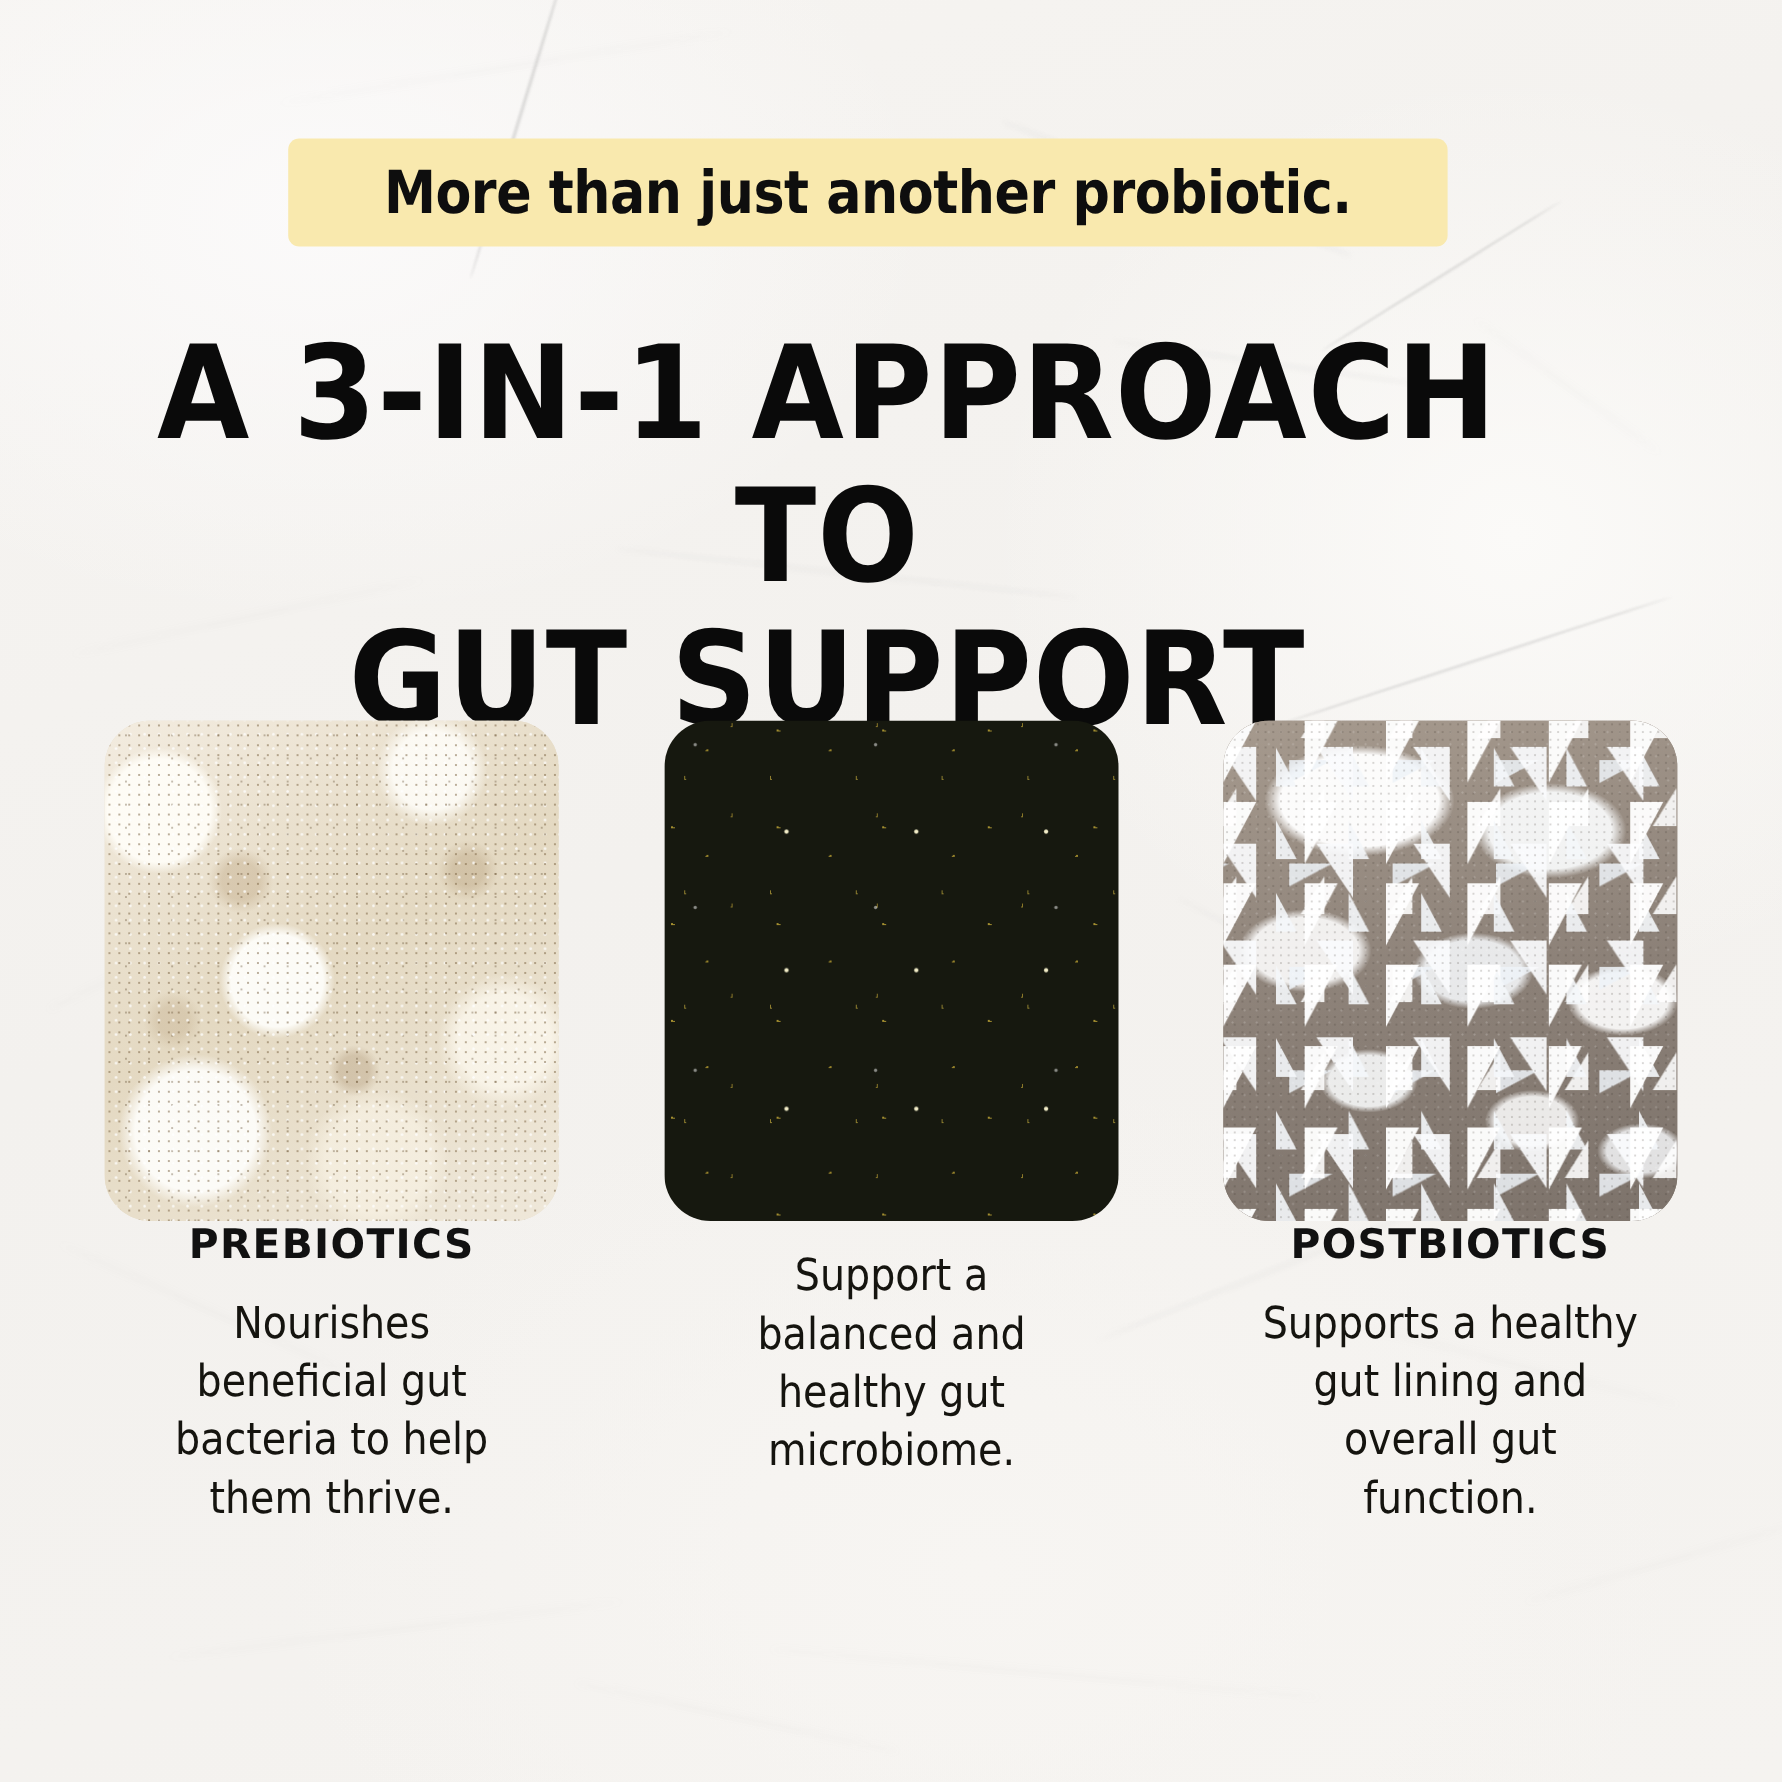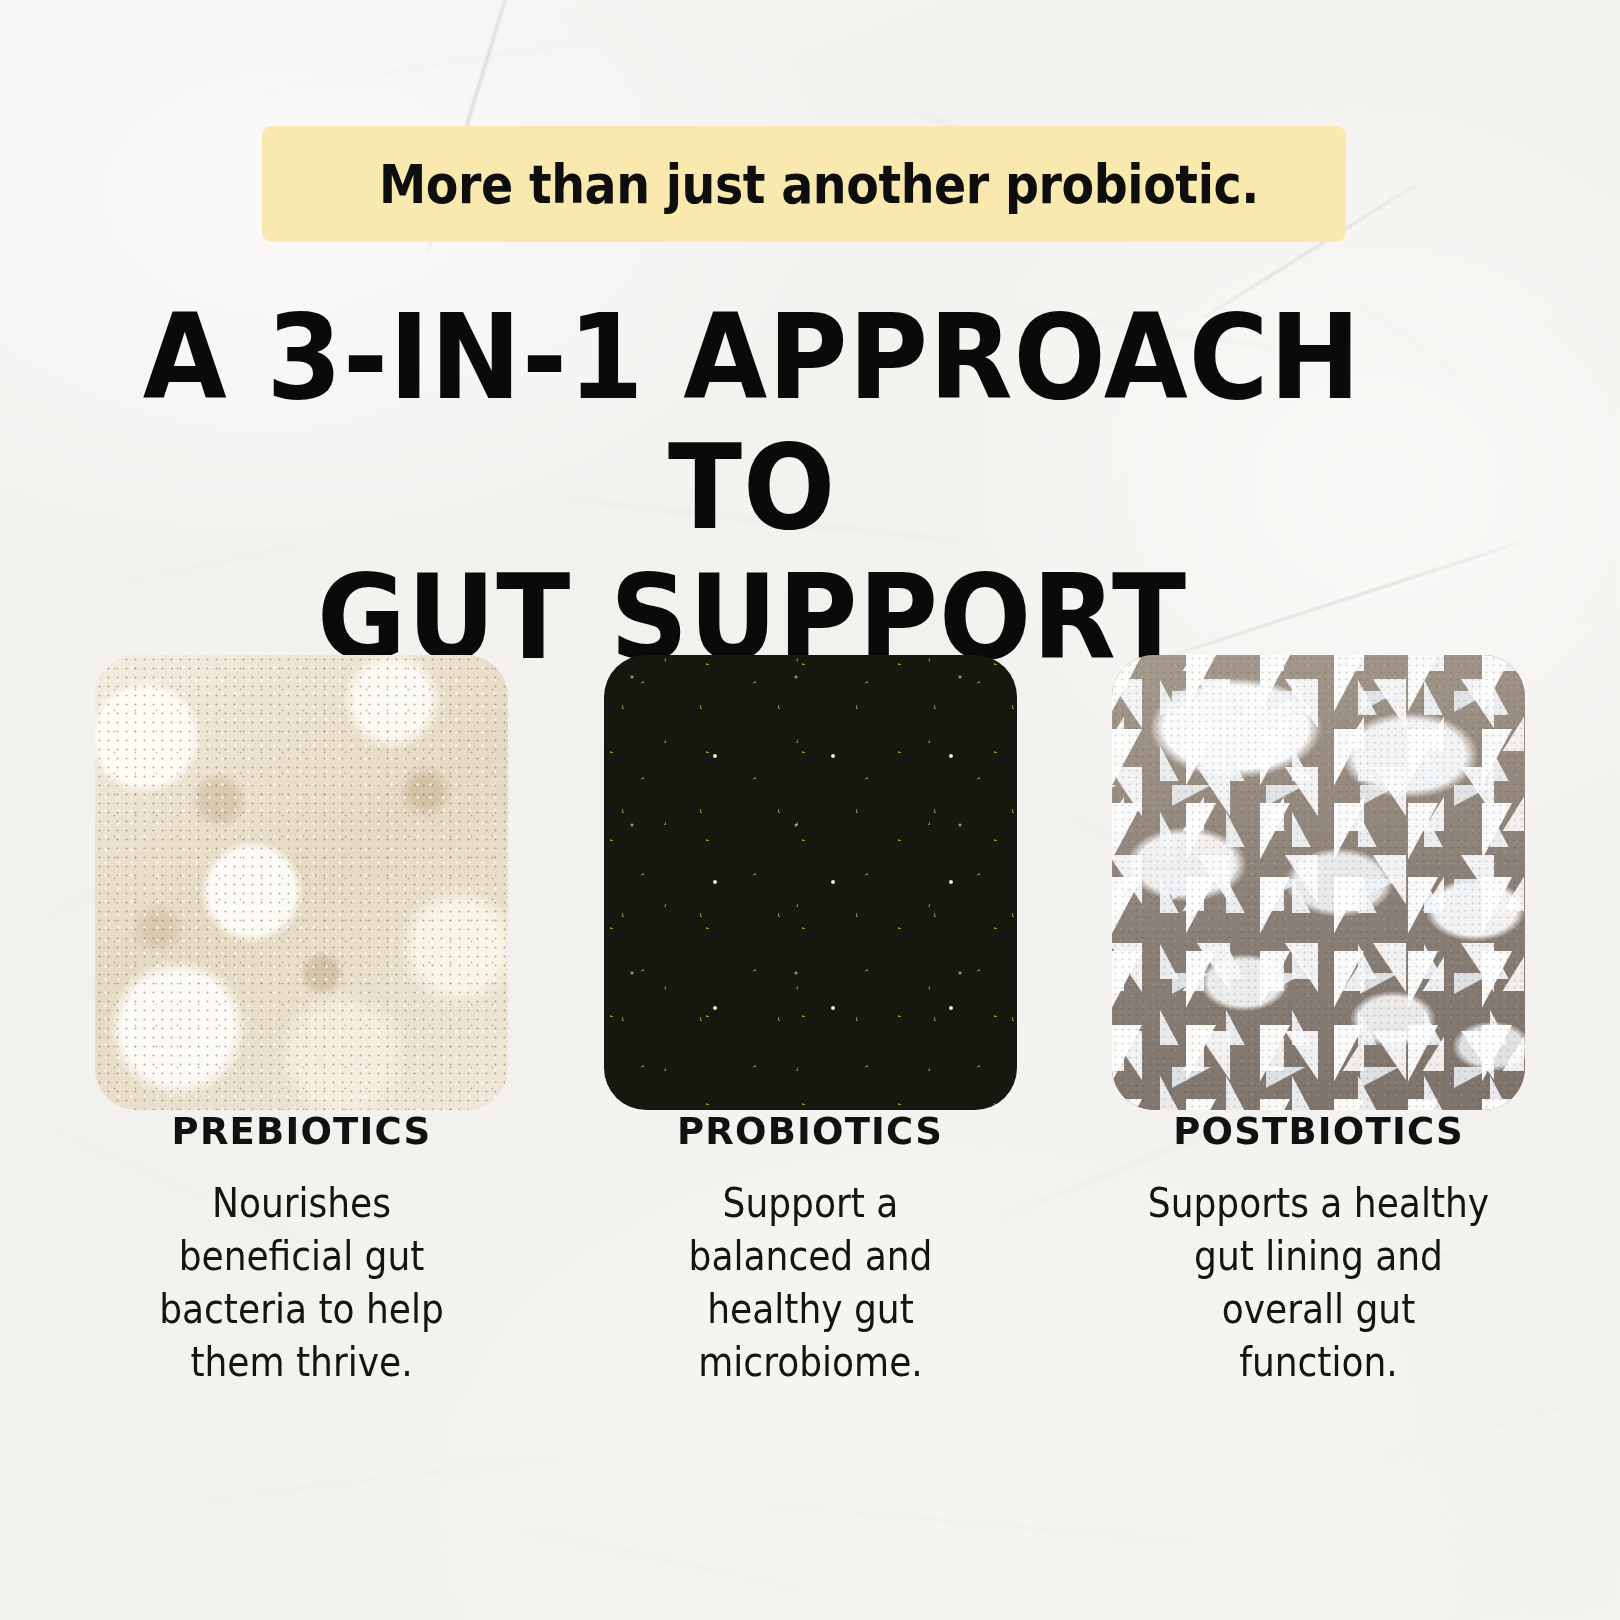--- a/index.html
+++ b/index.html
@@ -61,27 +61,26 @@
   .v16 { left: 30px;   top: 860px;  width: 260px; height: 1.6px; transform: rotate(-26deg); }
   .v17 { left: 520px;  top: 1560px; width: 300px; height: 1.6px; transform: rotate(12deg); }
   .v18 { left: 1380px; top: 1420px; width: 260px; height: 2px;   transform: rotate(-16deg); }
 
   
   .banner {
     position: absolute;
     left: 262px;
     top: 126px;
     width: 1054px;
-    height: 116px;
+    height: 98px;
     background: #f9e9ae;
     border-radius: 10px;
     display: flex;
     align-items: center;
     justify-content: center;
-    padding-left: 30px;
   }
 
   .banner-text {
     font-family: "DejaVu Sans", sans-serif;
     font-size: 54px;
     font-weight: 700;
     color: #0e0e0e;
     letter-spacing: -0.5px;
     transform: scaleX(0.88);
     white-space: nowrap;
@@ -318,21 +317,20 @@
         <div>beneficial gut</div>
         <div>bacteria to help</div>
         <div>them thrive.</div>
       </div>
     </div>
 
     <div class="card">
       <div class="thumb">
         <div class="tex-microbe"></div>
       </div>
-      <div class="card-label">PROBIOTICS</div>
       <div class="card-desc">
         <div>Support a</div>
         <div>balanced and</div>
         <div>healthy gut</div>
         <div>microbiome.</div>
       </div>
     </div>
 
     <div class="card">
       <div class="thumb">

